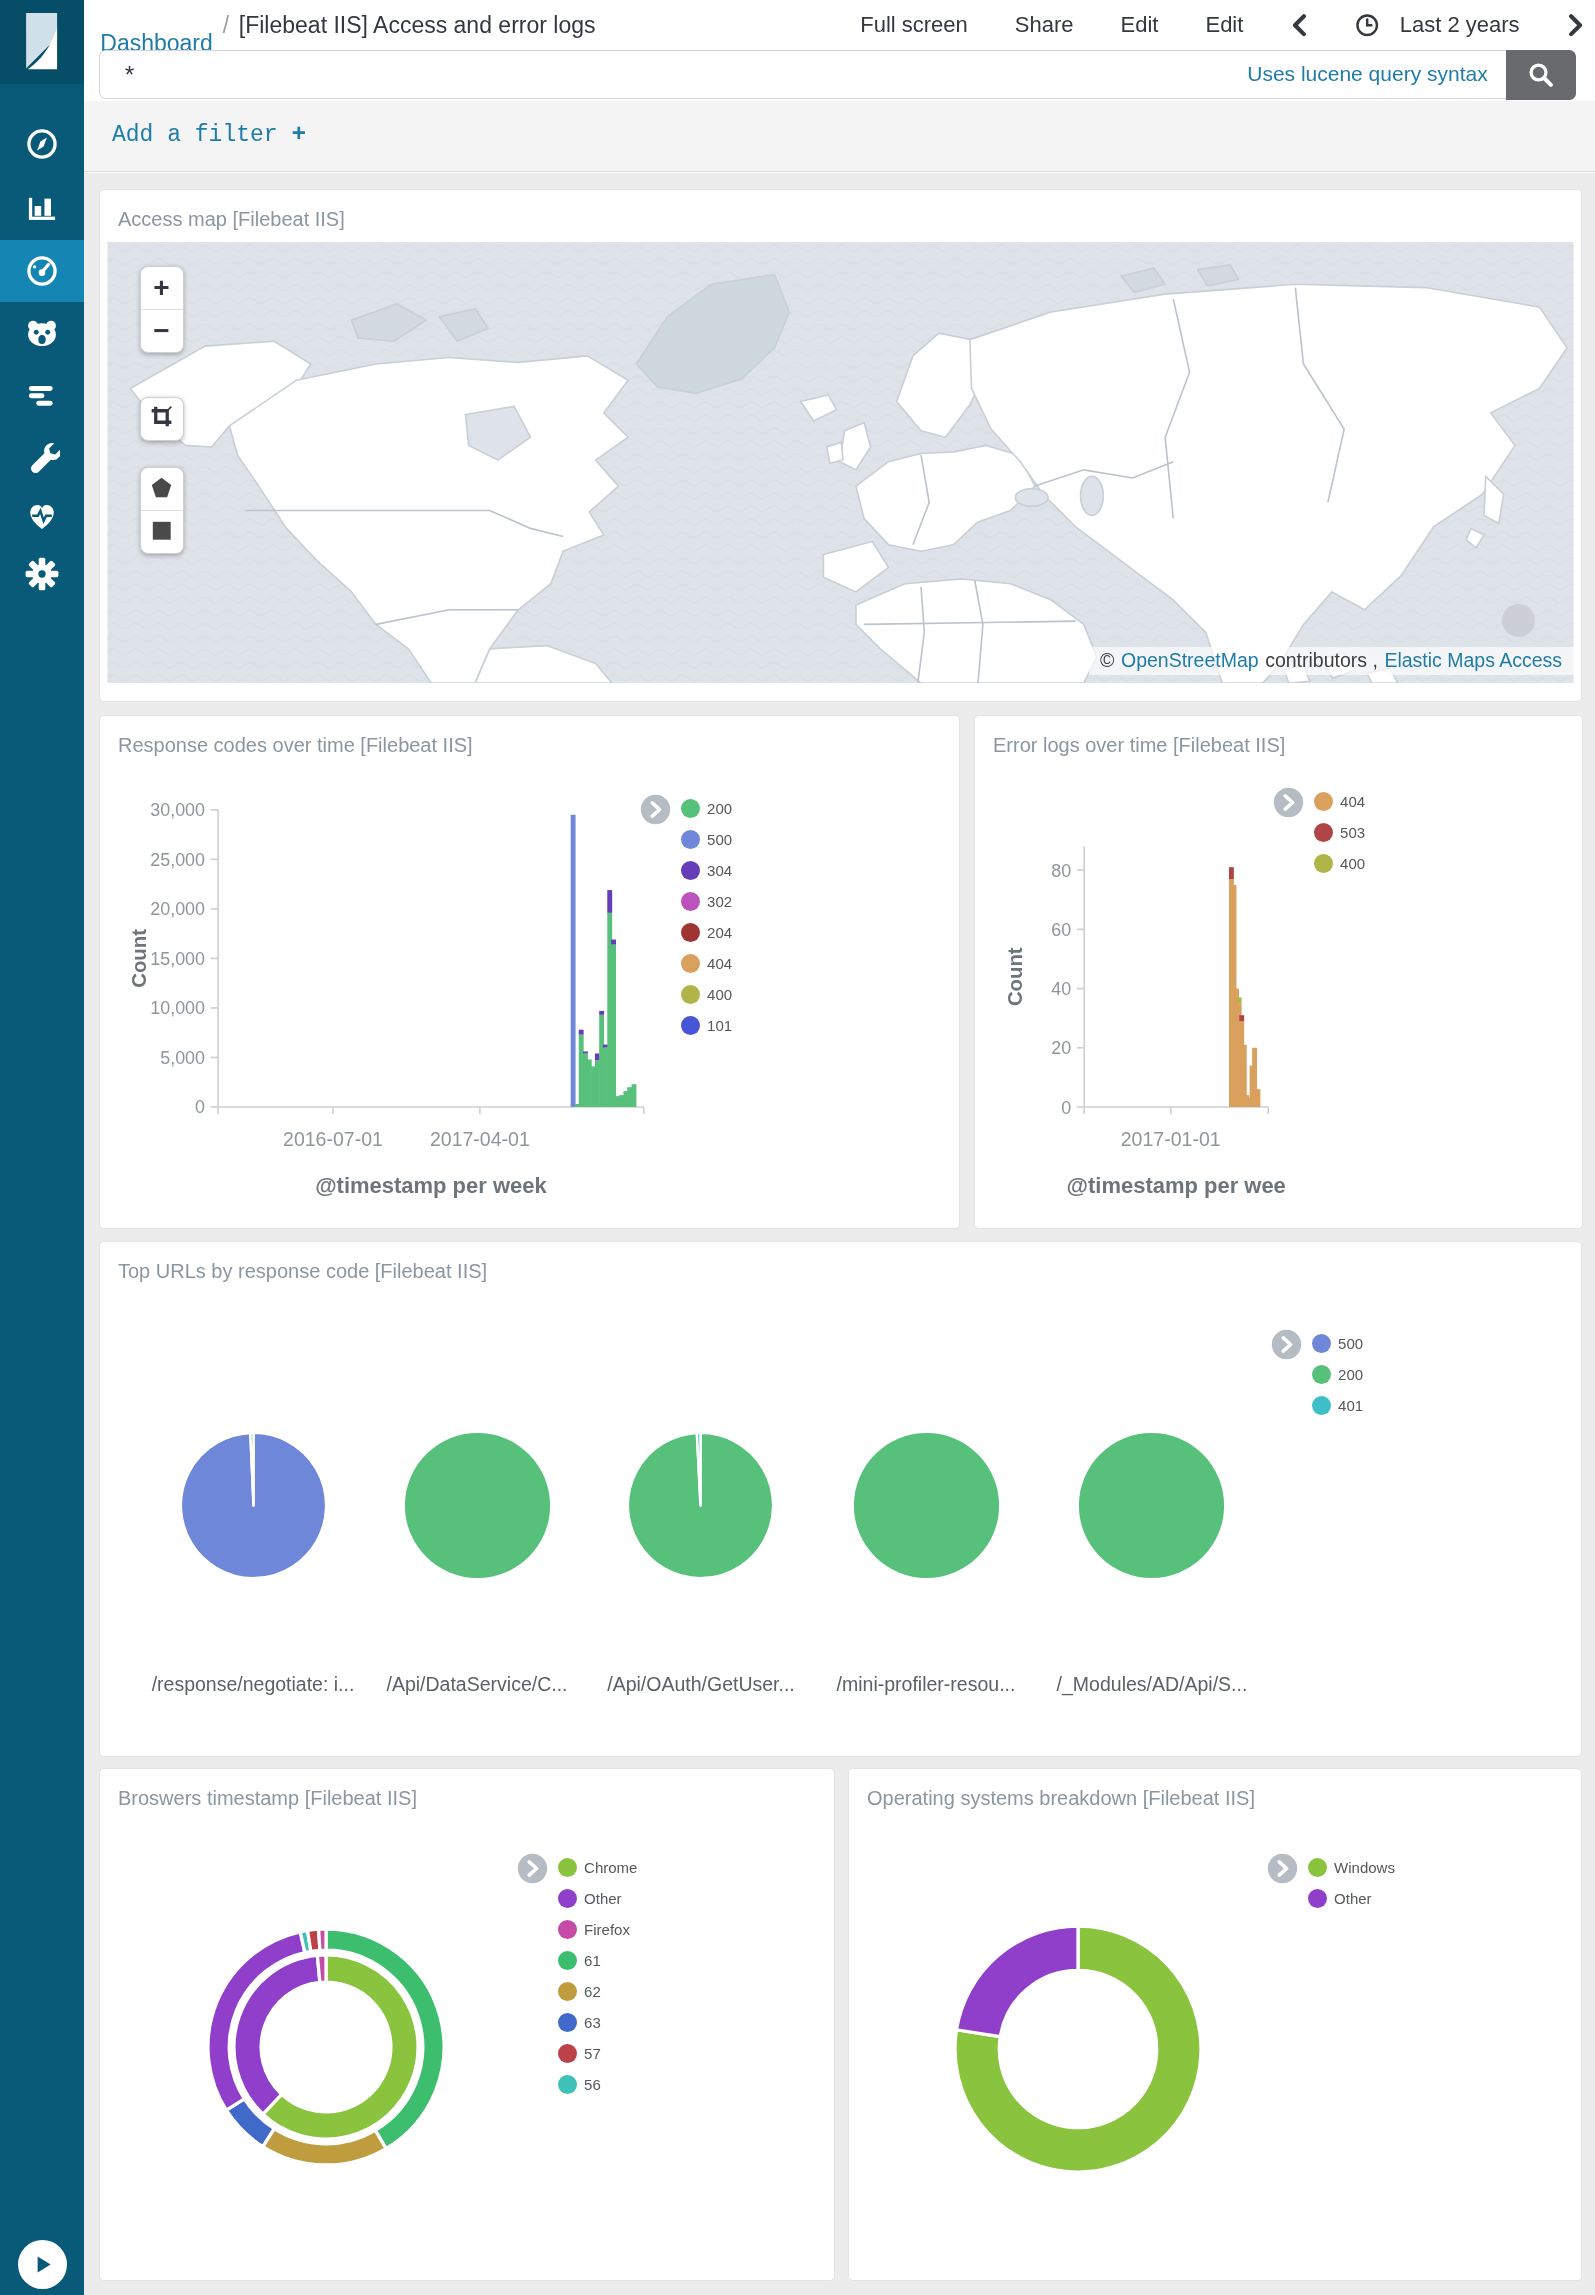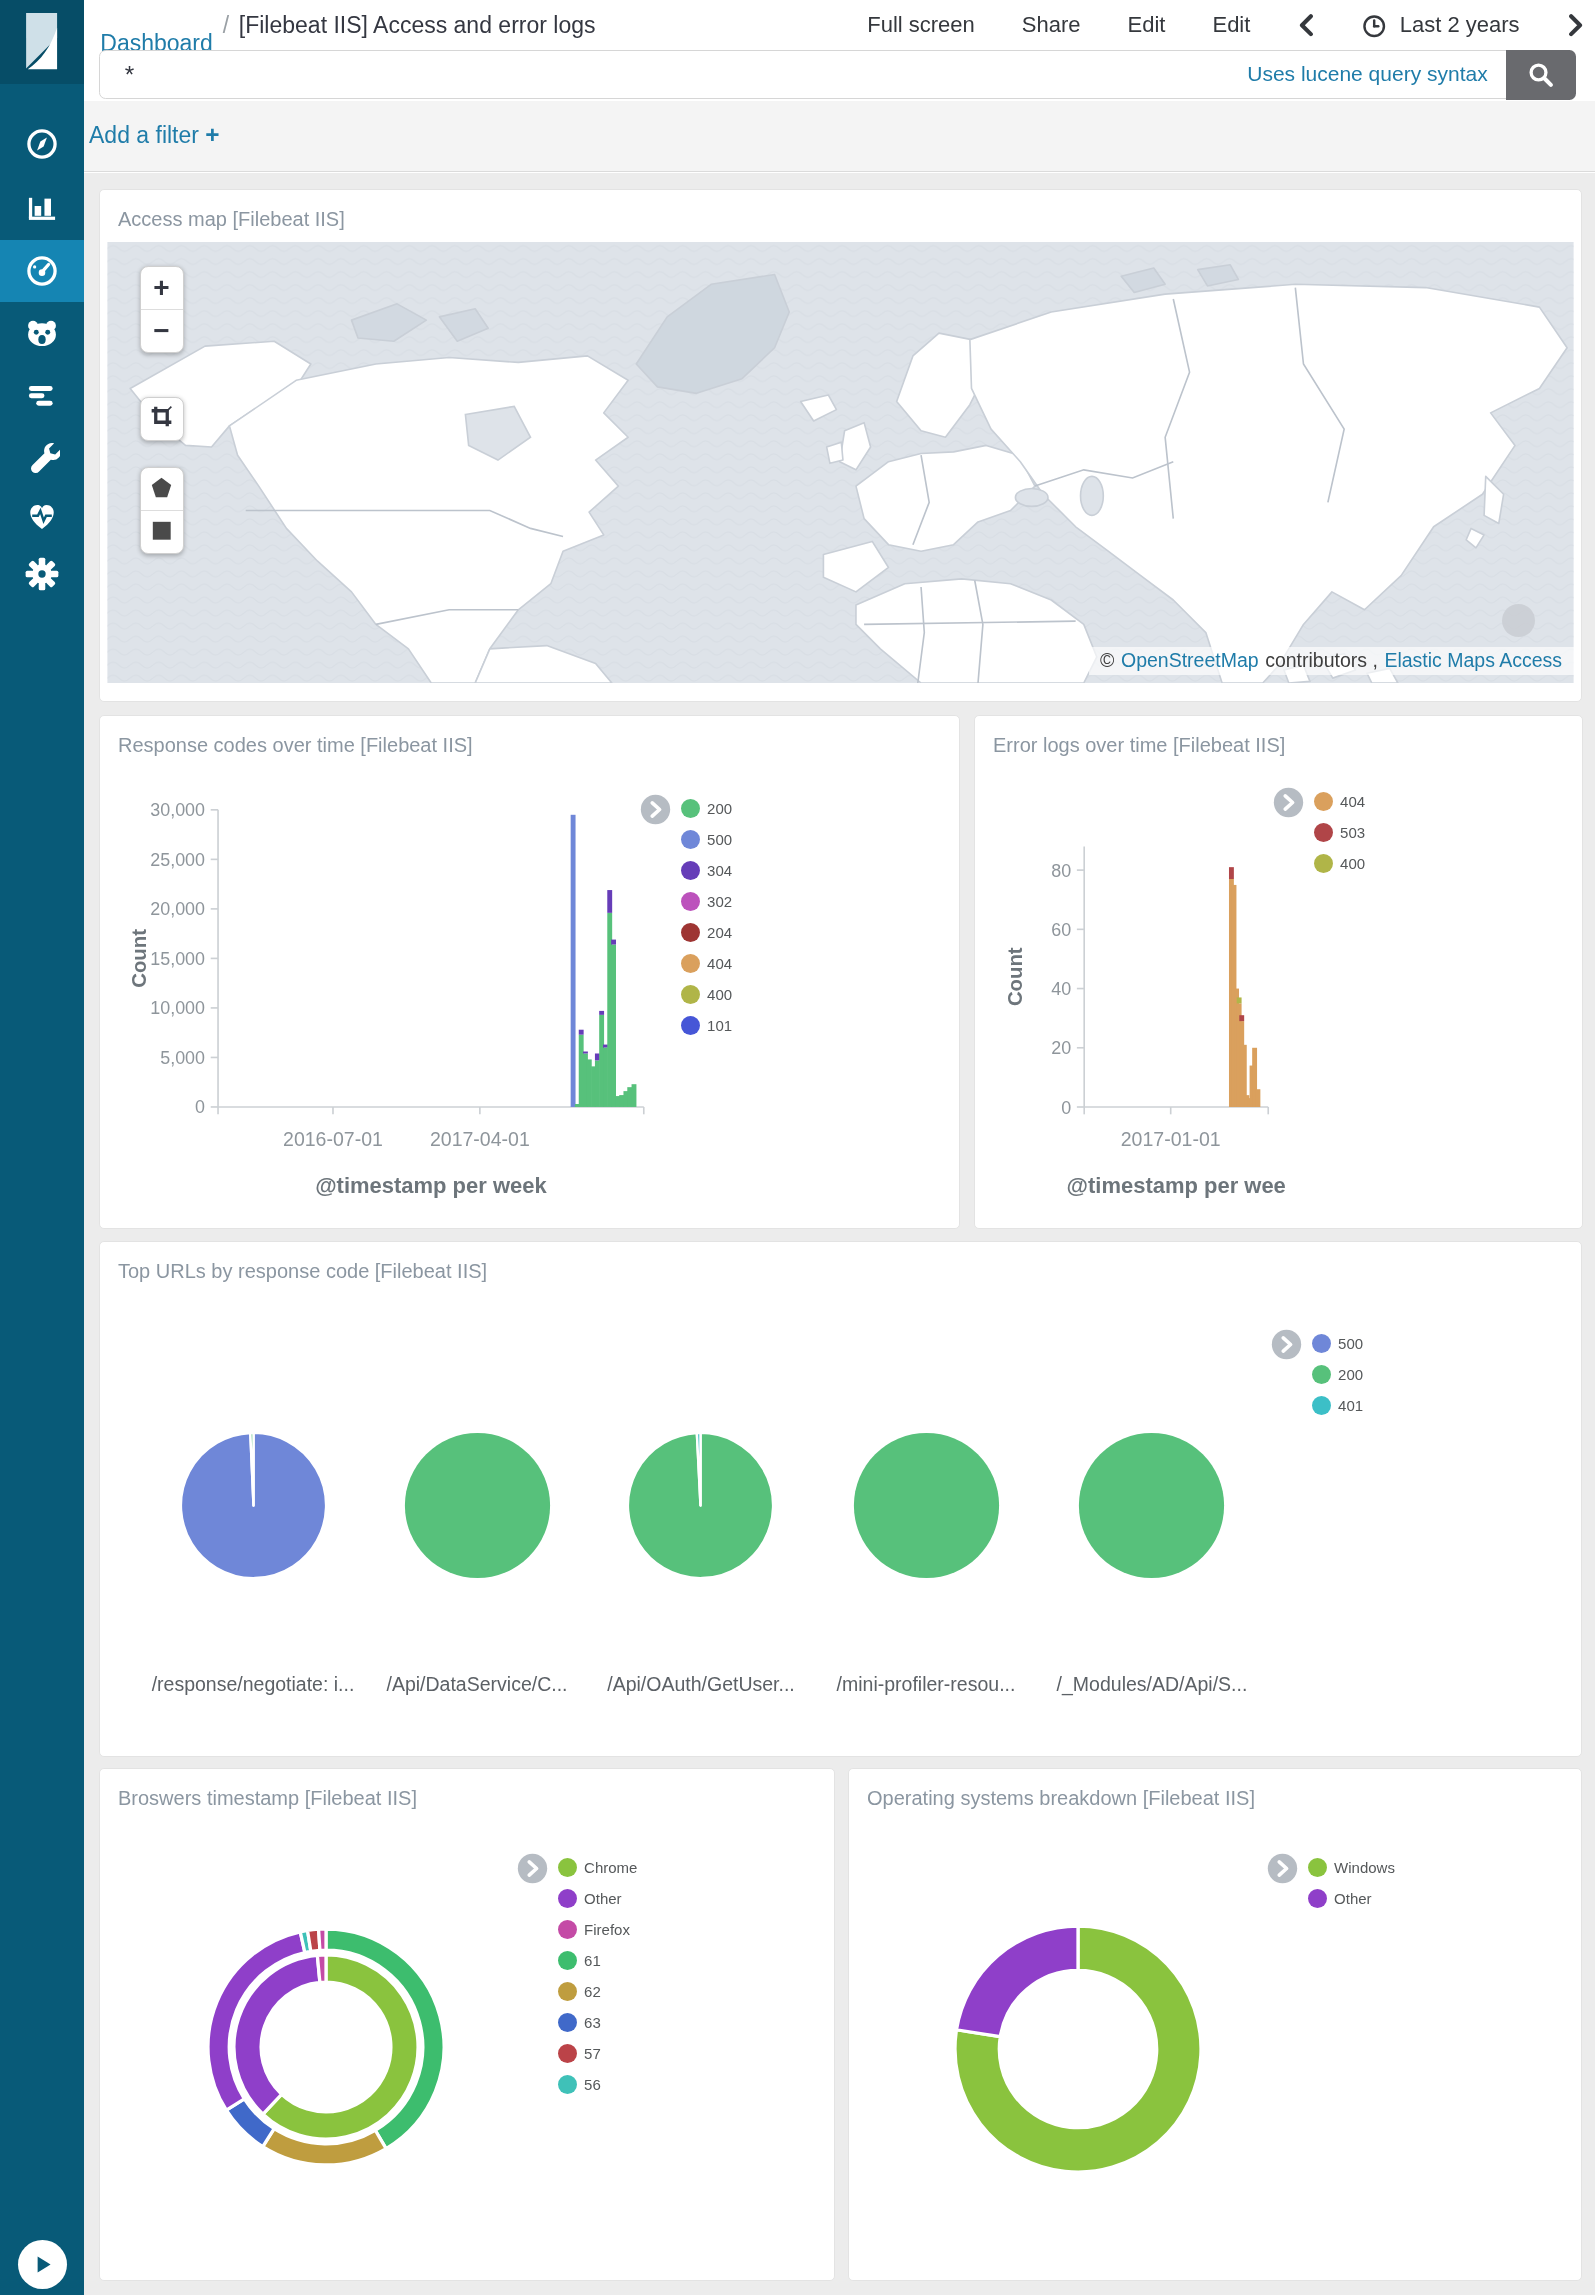--- a/index.html
+++ b/index.html
@@ -13,28 +13,28 @@
   #collapse-btn{position:absolute;left:18px;top:2240px;width:49px;height:49px;border-radius:50%;background:#fff;display:flex;align-items:center;justify-content:center;cursor:pointer;}
   
   #topbar{position:absolute;left:84px;top:0;width:1512px;height:173px;background:#fff;}
   #crumb-row{position:absolute;left:0;top:0;right:0;height:50px;}
   #breadcrumb{position:absolute;left:16.3px;top:0;height:50px;display:flex;align-items:center;gap:9.8px;font-size:23px;}
   .crumb-link{color:#1f7ca9;cursor:pointer;margin-top:36px;}
   .crumb-sep{color:#9aa0a5;}
   .crumb-page{color:#343741;}
   #top-menu{position:absolute;right:11.4px;top:0;height:50px;display:flex;align-items:center;gap:47px;font-size:22px;color:#35383d;}
   .menu-item{cursor:pointer;}
-  #time-picker{display:flex;align-items:flex-end;gap:13px;cursor:pointer;}
+  #time-picker{display:flex;align-items:center;gap:20px;cursor:pointer;}
   #search-row{position:absolute;left:14.7px;top:50px;height:50px;}
   #search-box{position:absolute;left:0;top:0;width:1406px;height:47px;border:1.6px solid #d6d6d6;border-radius:6.5px 0 0 6.5px;background:#fff;}
   #search-input{position:absolute;left:23px;top:4.9px;width:1058px;height:36px;border:none;outline:none;font-size:24.4px;color:#343741;font-family:"Liberation Sans",sans-serif;background:transparent;}
   #lucene-hint{position:absolute;right:18px;top:11.4px;font-size:21px;color:#1f7ca9;cursor:pointer;}
   #search-btn{position:absolute;left:1407px;top:0;width:70px;height:50px;background:#696a6e;border:none;border-radius:0 6.5px 6.5px 0;cursor:pointer;display:flex;align-items:center;justify-content:center;}
   #filter-row{position:absolute;left:0;top:101px;right:0;height:71px;background:#f4f4f4;border-bottom:1.6px solid #dbdbdb;box-sizing:border-box;}
-  #add-filter{position:absolute;left:5px;top:19.5px;font-size:23px;color:#1f7ca9;cursor:pointer;}
+  #add-filter{position:absolute;left:28px;top:19.5px;font-size:23px;color:#1f7ca9;cursor:pointer;font-family:Liberation Mono, monospace;}
   #add-filter b{font-size:24.4px;}
   
   .panel{position:absolute;background:#fff;border:1.6px solid #e3e3e3;border-radius:4.9px;box-sizing:border-box;}
   .panel-title{position:absolute;left:18px;top:18px;font-size:20px;color:#8b96a1;white-space:nowrap;}
   #panel-map{left:99px;top:189px;width:1483px;height:513px;}
   #map-area{position:absolute;left:6.5px;top:52px;width:1467px;height:441px;overflow:hidden;}
   .map-ctl{position:absolute;background:#fff;border:0.8px solid #cfcfcf;border-radius:8.1px;box-shadow:0 1.6px 4.1px rgba(0,0,0,.25);width:42px;color:#343741;text-align:center;cursor:pointer;}
   .map-ctl .cbtn{height:42px;line-height:41px;font-size:28px;font-weight:bold;cursor:pointer;}
   .map-ctl .cdiv{height:0.8px;background:#ddd;}
   #map-attrib{position:absolute;right:0;bottom:8.1px;height:28px;background:rgba(255,255,255,.65);display:flex;align-items:center;gap:6.5px;padding:0 11.4px;font-size:19.5px;color:#3e3e3e;white-space:nowrap;}

